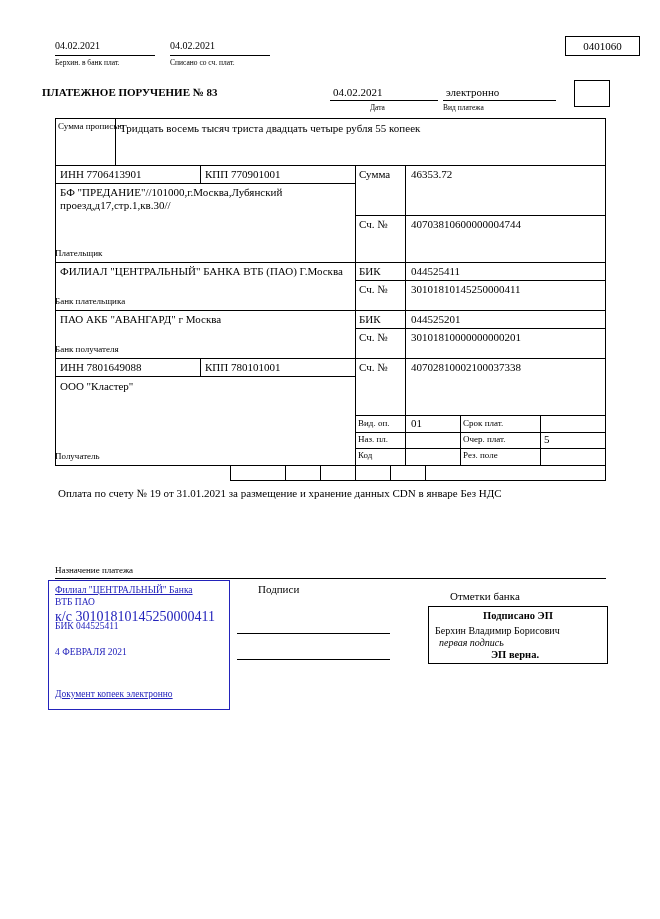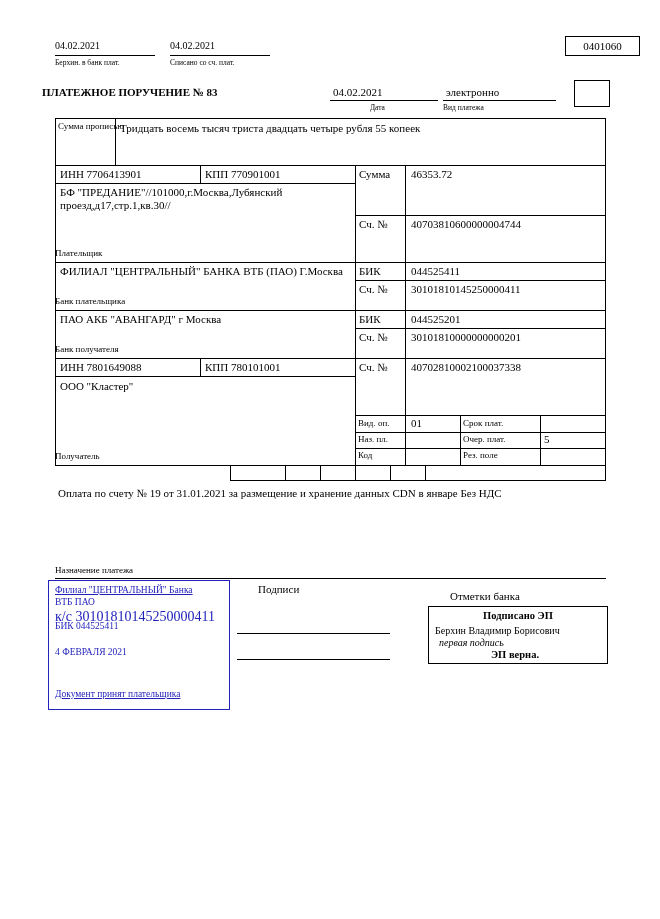--- a/index.html
+++ b/index.html
@@ -145,21 +145,21 @@
 
   <div class="hl" style="left:237px;top:633px;width:153px;"></div>
   <div class="hl" style="left:237px;top:659px;width:153px;"></div>
 
   <div class="stamp" style="left:48px;top:580px;width:182px;height:130px;"></div>
   <div class="s blue u" style="left:55px;top:585px;font-size:9.5px;">Филиал "ЦЕНТРАЛЬНЫЙ" Банка</div>
   <div class="s blue" style="left:55px;top:597px;font-size:9.5px;">ВТБ ПАО</div>
   <div class="s blue" style="left:55px;top:609px;font-size:14px;">к/с 30101810145250000411</div>
   <div class="s blue" style="left:55px;top:621px;font-size:9.5px;">БИК 044525411</div>
   <div class="s blue" style="left:55px;top:647px;font-size:9.5px;">4 ФЕВРАЛЯ 2021</div>
-  <div class="s blue u" style="left:55px;top:689px;font-size:9.5px;">Документ принят плательщика</div>
+  <div class="s blue u" style="left:55px;top:689px;font-size:9.5px;">Документ копеек электронно</div>
 
   <div class="box" style="left:428px;top:606px;width:180px;height:58px;">
     <div class="t b ctr" style="position:absolute;left:0;right:0;top:3px;font-size:10.5px;">Подписано ЭП</div>
     <div class="t" style="position:absolute;left:6px;top:18px;font-size:10px;">Берхин Владимир Борисович</div>
     <div class="t i" style="position:absolute;left:10px;top:30px;font-size:10px;">первая подпись</div>
     <div class="t b" style="position:absolute;left:62px;top:42px;font-size:10.5px;">ЭП верна.</div>
   </div>
 
 </div>
 

